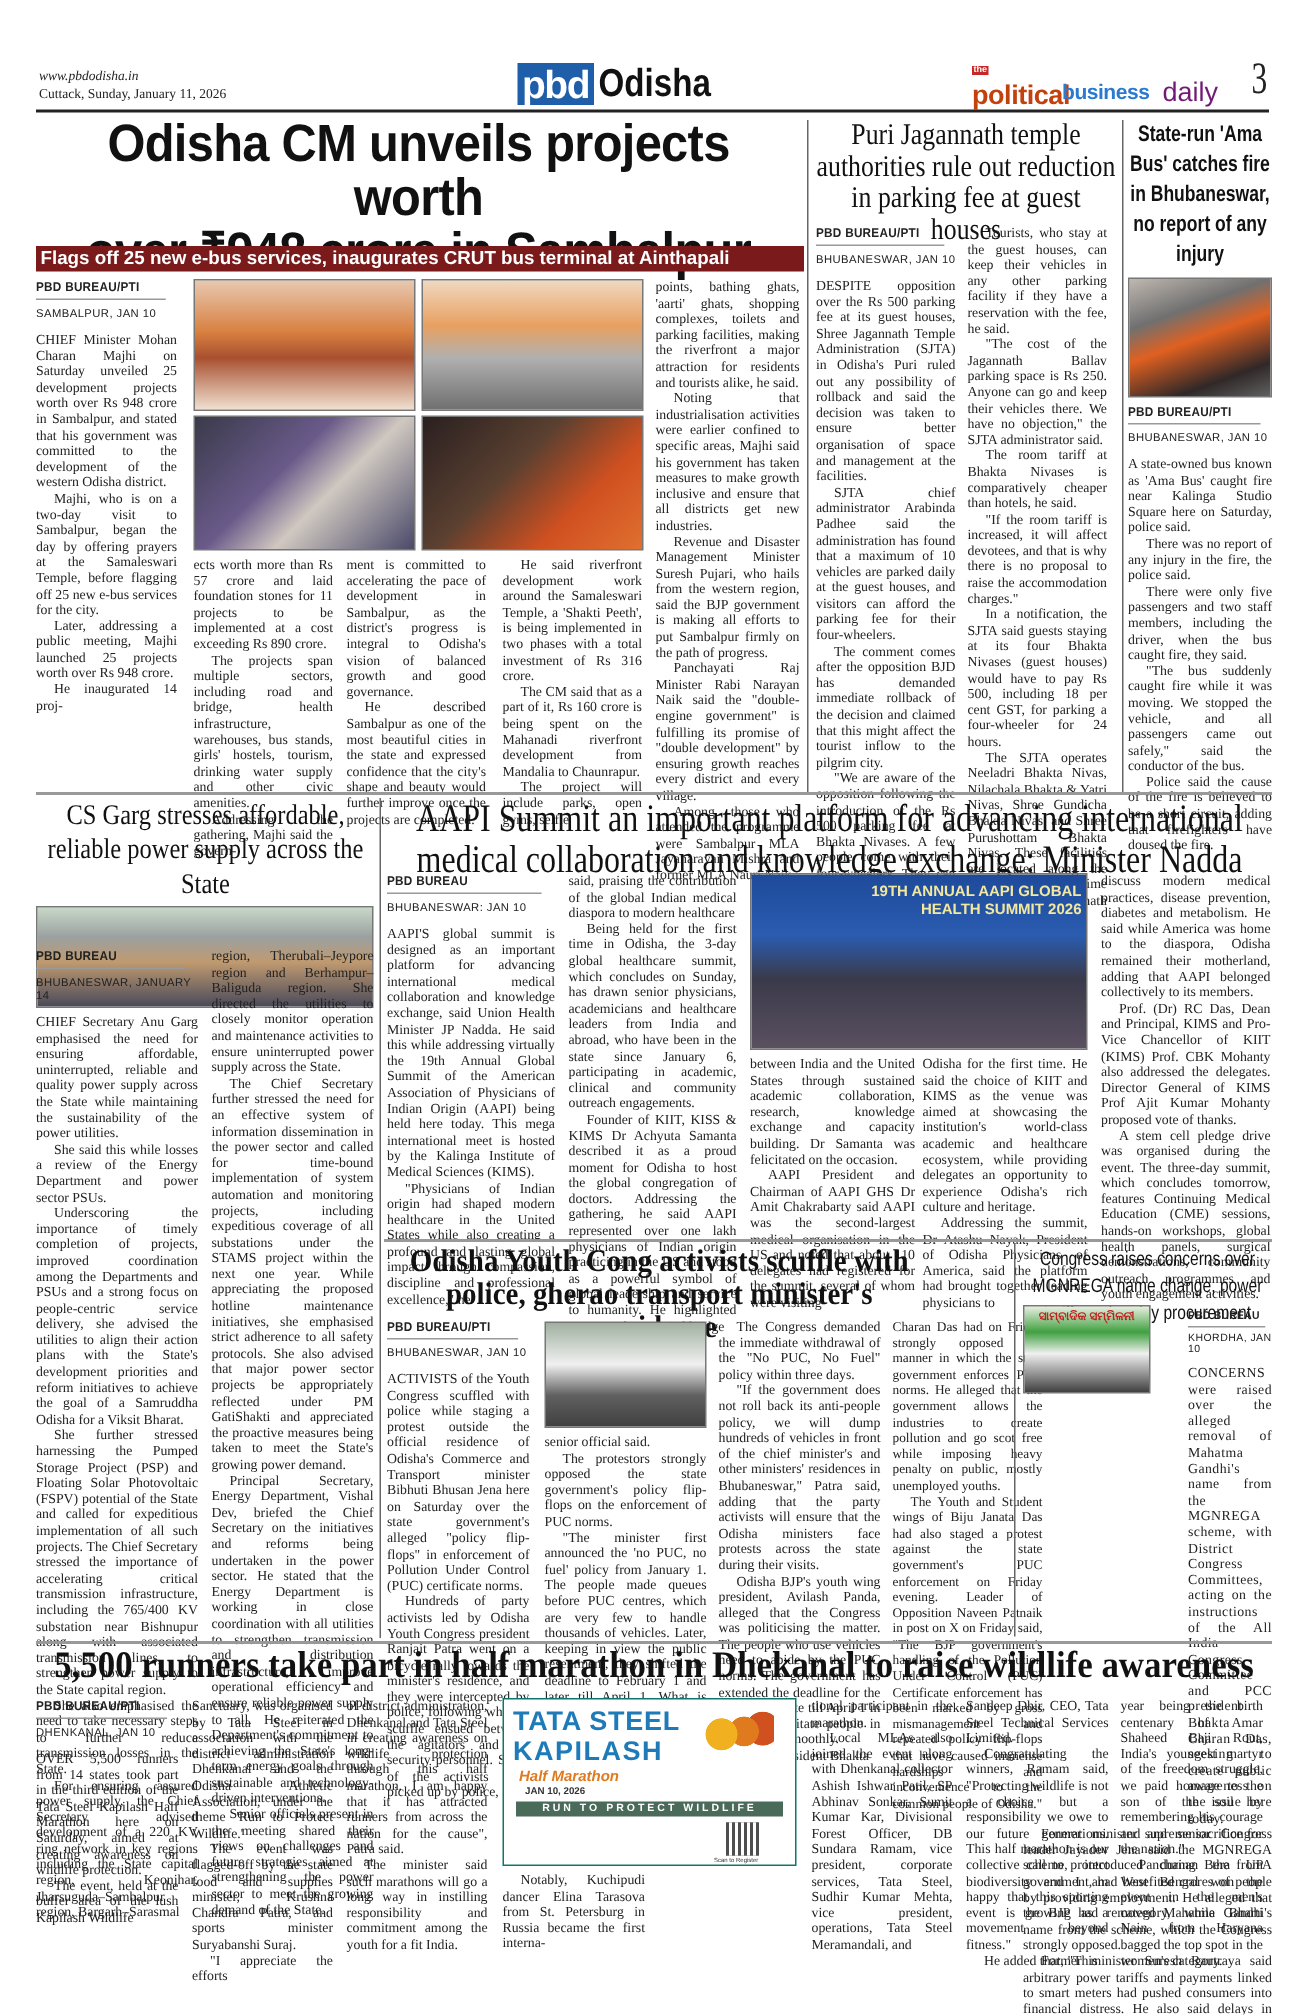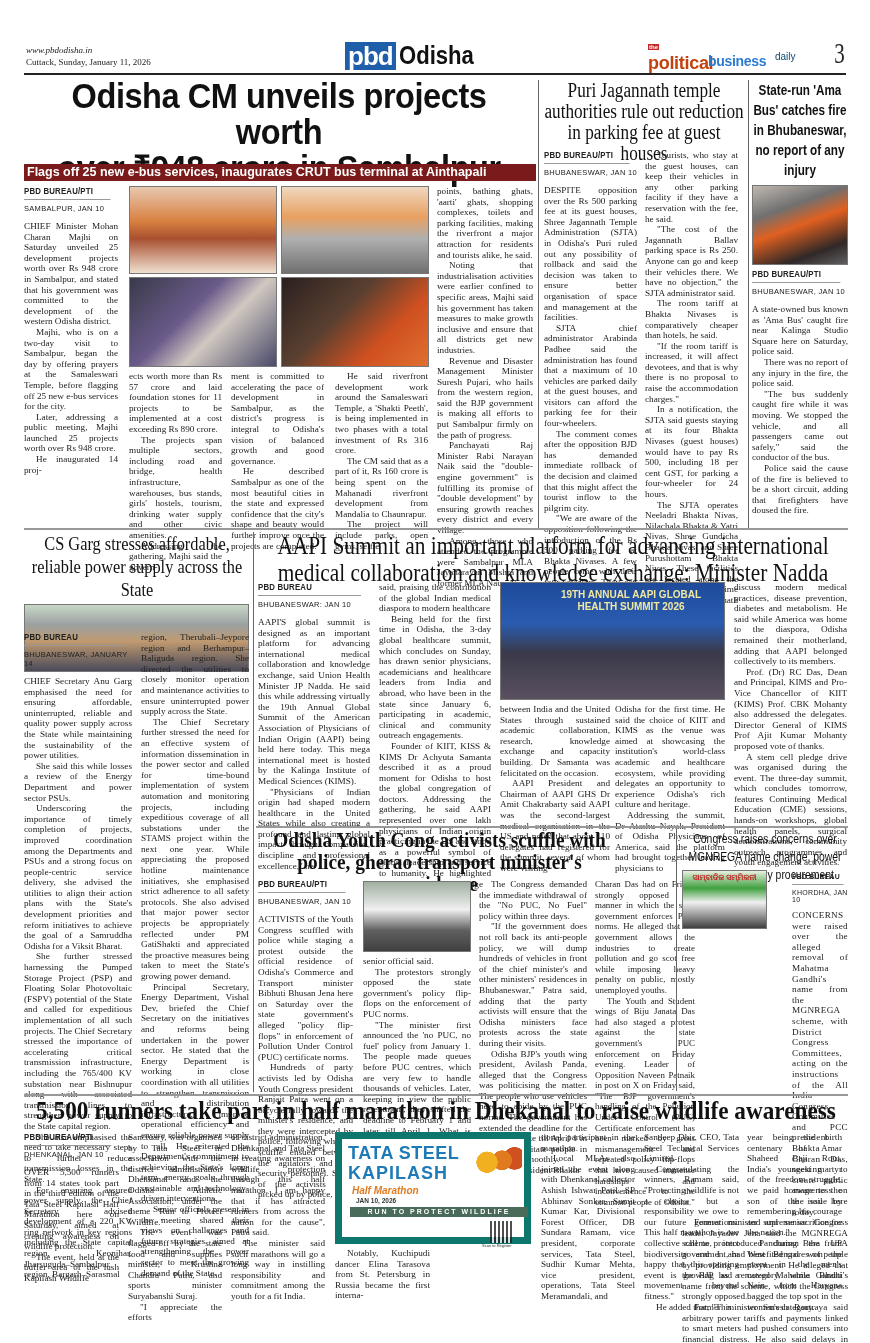--- a/index.html
+++ b/index.html
@@ -25,21 +25,21 @@
   <div class="abs serif" style="left:26px;top:45px;font-size:9px;font-style:italic">www.pbdodisha.in</div>
   <div class="abs serif" style="left:26px;top:57px;font-size:9px">Cuttack, Sunday, January 11, 2026</div>
   <div class="abs" style="left:345px;top:40px;display:flex;align-items:center">
     <span class="cond" style="background:#1f5ea8;color:#ffffff;font-weight:bold;font-size:26px;padding:0 3px;line-height:28px;letter-spacing:-1px">pbd</span>
     <span class="cond" style="font-weight:bold;font-size:26px;margin-left:3px;color:#111;transform:scaleX(.85);transform-origin:left;display:inline-block">Odisha</span>
   </div>
   <div class="abs sans" style="left:648px;top:44px;width:170px;height:24px">
     <span style="position:absolute;left:0;top:0;background:#c62828;color:#fff;font-size:6px;font-weight:bold;padding:0 1px">the</span>
     <span style="position:absolute;left:0;top:9px;font-size:18px;font-weight:bold;color:#c2410c;letter-spacing:-.3px">political</span>
     <span style="position:absolute;left:60px;top:9px;font-size:14px;font-weight:bold;color:#2a7bd0;letter-spacing:-.3px">business</span>
-    <span style="position:absolute;left:127px;top:7px;font-size:10px;color:#0c4a6e">daily</span>
+    <span style="position:absolute;left:127px;top:7px;font-size:18px;color:#701a75">daily</span>
   </div>
   <div class="abs serif" style="left:832px;top:36px;font-size:30px;transform:scaleX(.7)">3</div>
   <div class="abs" style="left:24px;top:73px;width:822px;height:2px;background:#222"></div>
 </div>
 
 <div class="abs" style="left:24px;top:78px;width:510px;height:450px">
   <div class="head sans" style="font-size:35px;line-height:36px;letter-spacing:-.5px;transform:scaleX(.93);transform-origin:center;color:#111">
     <div>Odisha CM unveils projects worth</div>
     <div>over ₹948 crore in Sambalpur</div>
   </div>
@@ -111,20 +111,21 @@
 <div class="vr" style="left:748px;top:80px;height:448px"></div>
 
 <div class="abs" style="left:752px;top:80px;width:96px">
   <div class="head cond" style="font-size:15px;line-height:20px;color:#111;transform:scaleX(.78);width:120px;margin-left:-12px">State-run 'Ama Bus' catches fire in Bhubaneswar, no report of any injury</div>
   <div class="photo" style="width:96px;height:80px;margin-top:5px;background:linear-gradient(160deg,#c0b8b0,#707070 30%,#e06020 50%,#302828 80%,#606060)"></div>
   <div class="byline" style="margin-top:4px">PBD BUREAU/PTI</div>
   <div class="dateline">BHUBANESWAR, JAN 10</div>
   <div class="txt">
     <p class="noind">A state-owned bus known as 'Ama Bus' caught fire near Kalinga Studio Square here on Saturday, police said.</p>
     <p>There was no report of any injury in the fire, the police said.</p>
+    <p>There were only five passengers and two staff members, including the driver, when the bus caught fire, they said.</p>
     <p>"The bus suddenly caught fire while it was moving. We stopped the vehicle, and all passengers came out safely," said the conductor of the bus.</p>
     <p>Police said the cause of the fire is believed to be a short circuit, adding that firefighters have doused the fire.</p>
   </div>
 </div>
 
 <div class="hr" style="left:24px;top:528px;width:824px"></div>
 
 <div class="abs" style="left:24px;top:532px;width:225px">
   <div class="head serif" style="font-size:19px;line-height:23px;font-weight:normal;color:#111;transform:scaleX(.86);width:262px;margin-left:-18px">CS Garg stresses affordable, reliable power supply across the State</div>
   <div class="photo" style="width:225px;height:68px;margin-top:3px;background:linear-gradient(180deg,#c8d8c8,#9aa0a0 30%,#c09a70 55%,#4a4a5a)"></div>
@@ -159,21 +160,21 @@
       <p class="noind">AAPI'S global summit is designed as an important platform for advancing international medical collaboration and knowledge exchange, said Union Health Minister JP Nadda. He said this while addressing virtually the 19th Annual Global Summit of the American Association of Physicians of Indian Origin (AAPI) being held here today. This mega international meet is hosted by the Kalinga Institute of Medical Sciences (KIMS).</p>
       <p>"Physicians of Indian origin had shaped modern healthcare in the United States while also creating a profound and lasting global impact through compassion, discipline and professional excellence," he</p>
     </div>
   </div>
   <div class="abs txt" style="left:121px;top:50px;width:112px">
     <p class="noind">said, praising the contribution of the global Indian medical diaspora to modern healthcare</p>
     <p>Being held for the first time in Odisha, the 3-day global healthcare summit, which concludes on Sunday, has drawn senior physicians, academicians and healthcare leaders from India and abroad, who have been in the state since January 6, participating in academic, clinical and community outreach engagements.</p>
     <p>Founder of KIIT, KISS &amp; KIMS Dr Achyuta Samanta described it as a proud moment for Odisha to host the global congregation of doctors. Addressing the gathering, he said AAPI represented over one lakh physicians of Indian origin practicing in the US and stood as a powerful symbol of global leadership and service to humanity. He highlighted AAPI's role as a vital bridge</p>
   </div>
   <div class="abs" style="left:242px;top:50px;width:225px;height:118px;background:linear-gradient(180deg,#1e4a9a,#2a5cb0 35%,#3a3a4a 60%,#5a5060);border:1px solid #777">
-    <div class="sans" style="position:absolute;left:40px;top:6px;width:180px;text-align:center;color:#f2e8a0;font-weight:bold;font-size:10px;line-height:12px">
+    <div class="sans" style="position:absolute;left:40px;top:6px;width:180px;text-align:right;color:#f2e8a0;font-weight:bold;font-size:10px;line-height:12px">
       <div>19TH ANNUAL AAPI GLOBAL</div>
       <div>HEALTH SUMMIT 2026</div>
     </div>
   </div>
   <div class="abs txt" style="left:242px;top:172px;width:110px">
     <p class="noind">between India and the United States through sustained academic collaboration, research, knowledge exchange and capacity building. Dr Samanta was felicitated on the occasion.</p>
     <p>AAPI President and Chairman of AAPI GHS Dr Amit Chakrabarty said AAPI was the second-largest medical organisation in the US and noted that about 110 delegates had registered for the summit, several of whom were visiting</p>
   </div>
   <div class="abs txt" style="left:357px;top:172px;width:110px">
     <p class="noind">Odisha for the first time. He said the choice of KIIT and KIMS as the venue was aimed at showcasing the institution's world-class academic and healthcare ecosystem, while providing delegates an opportunity to experience Odisha's rich culture and heritage.</p>
@@ -249,21 +250,21 @@
   </div>
   <div class="abs txt" style="left:104px;top:34px;width:94px">
     <p class="noind">Sanctuary, was organised by Tata Steel in association with the district administration Dhenkanal and the Odisha Athletic Association, under the theme 'Run to Protect Wildlife.'</p>
     <p>The event was flagged-off by the state food and supplies minister, Krushna Chandra Patra, and sports minister Suryabanshi Suraj.</p>
     <p>"I appreciate the efforts</p>
   </div>
   <div class="abs txt" style="left:207px;top:34px;width:94px">
     <p class="noind">of district administration, Dhenkanal and Tata Steel in creating awareness on wildlife protection through this half marathon. I am happy that it has attracted runners from across the nation for the cause", Patra said.</p>
     <p>The minister said such marathons will go a long way in instilling responsibility and commitment among the youth for a fit India.</p>
   </div>
-  <div class="abs" style="left:311px;top:34px;width:196px;height:112px;border:7px solid #0f766e;background:#fff">
+  <div class="abs" style="left:311px;top:34px;width:196px;height:112px;border:1px solid #0f766e;background:#fff">
     <div class="sans" style="position:absolute;left:6px;top:4px;color:#1e7bb8;font-weight:bold;font-size:18px;letter-spacing:.5px">TATA STEEL</div>
     <div class="sans" style="position:absolute;left:6px;top:24px;color:#1e7bb8;font-weight:bold;font-size:18px;letter-spacing:1px">KAPILASH</div>
     <div style="position:absolute;left:130px;top:8px;width:50px;height:38px;background:radial-gradient(circle at 30% 40%,#f0b020 25%,transparent 26%),radial-gradient(circle at 60% 35%,#e07a1e 25%,transparent 26%),radial-gradient(circle at 85% 30%,#d05020 22%,transparent 23%)"></div>
     <div class="sans" style="position:absolute;left:10px;top:46px;color:#e07a1e;font-weight:bold;font-style:italic;font-size:10px">Half Marathon</div>
     <div class="sans" style="position:absolute;left:14px;top:58px;font-size:6.5px;font-weight:bold;color:#333">JAN 10, 2026</div>
     <div class="sans" style="position:absolute;left:8px;top:68px;width:178px;background:#4a6a5a;color:#fff;font-size:7px;letter-spacing:2px;text-align:center;line-height:10px;font-weight:bold">RUN TO PROTECT WILDLIFE</div>
     <div style="position:absolute;left:148px;top:82px;width:22px;height:22px;background:repeating-linear-gradient(90deg,#222 0 2px,#fff 2px 4px),#222;opacity:.8"></div>
     <div class="sans" style="position:absolute;left:140px;top:104px;font-size:4px;color:#333">Scan to Register</div>
   </div>
   <div class="abs txt" style="left:311px;top:150px;width:95px">

